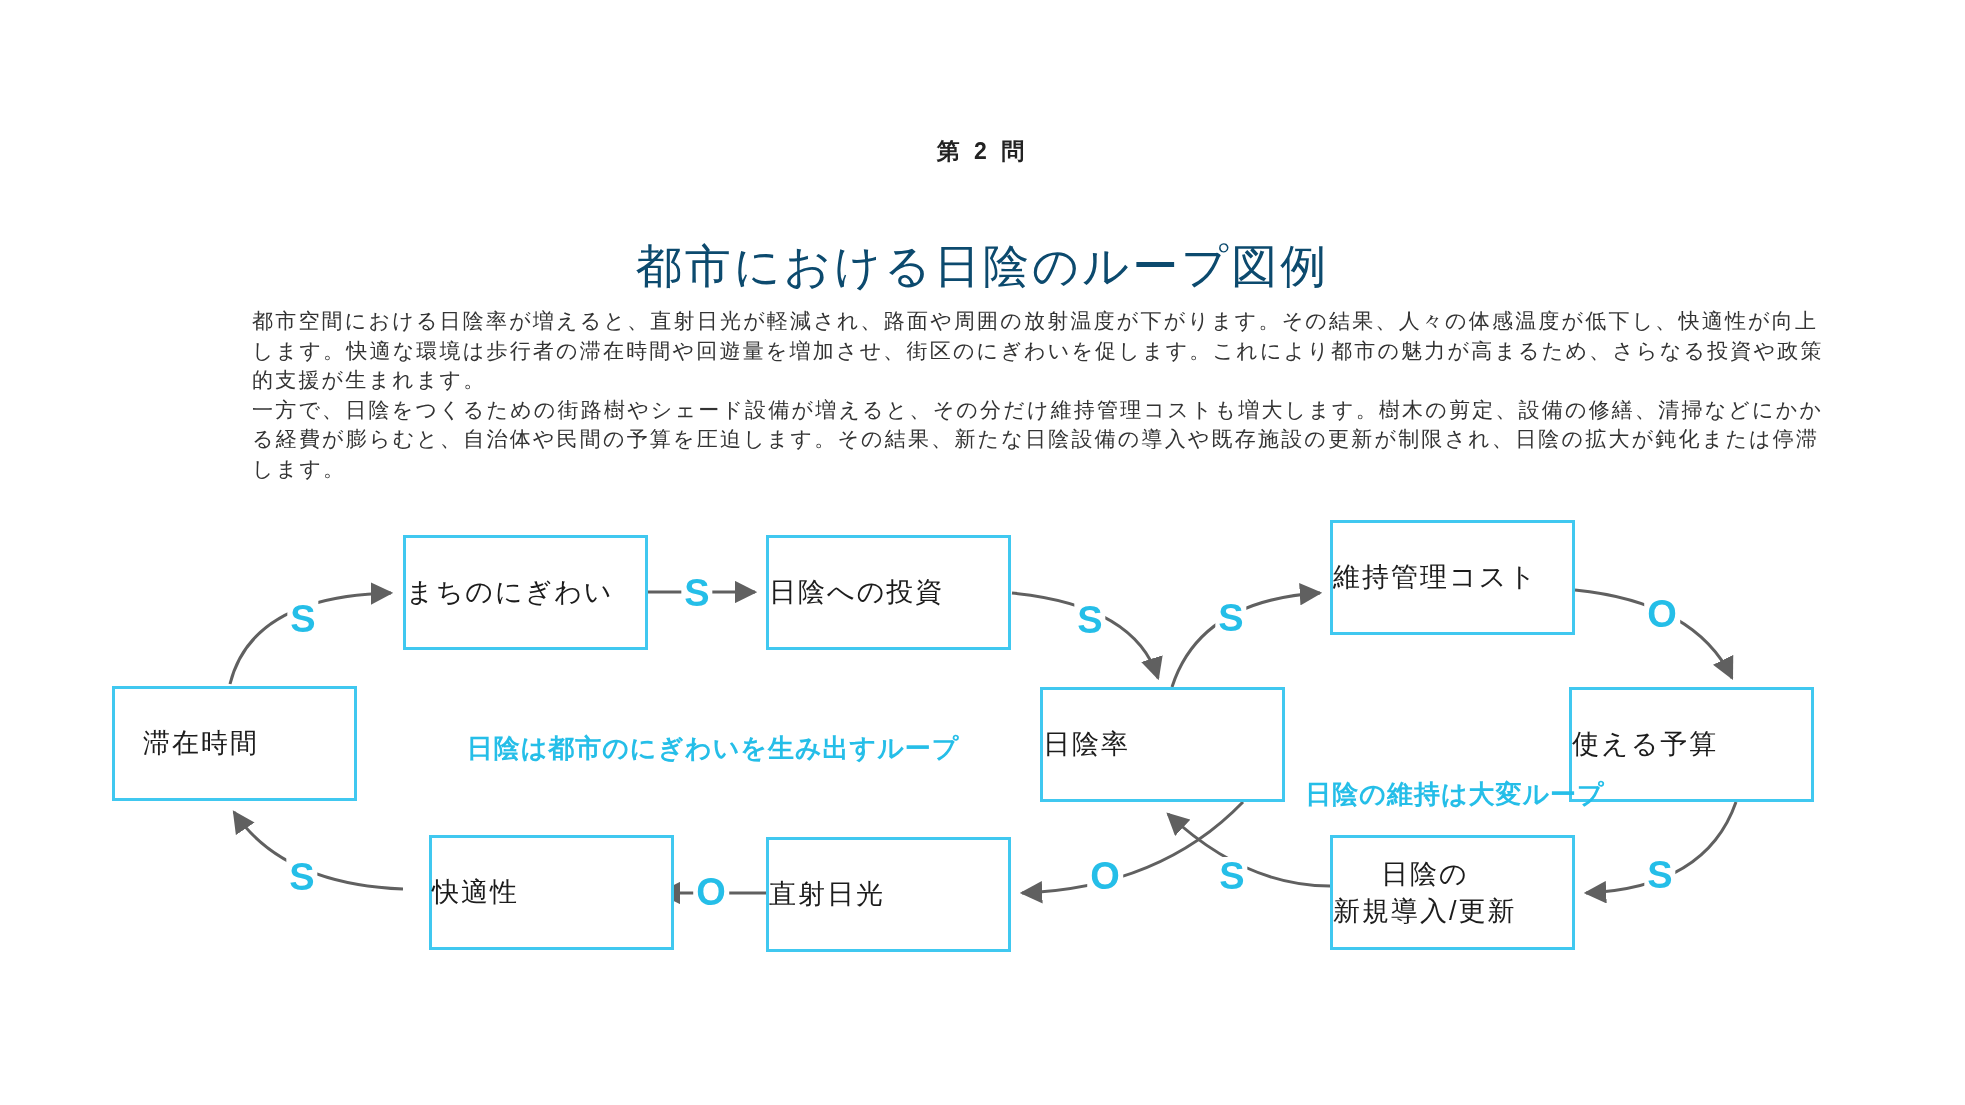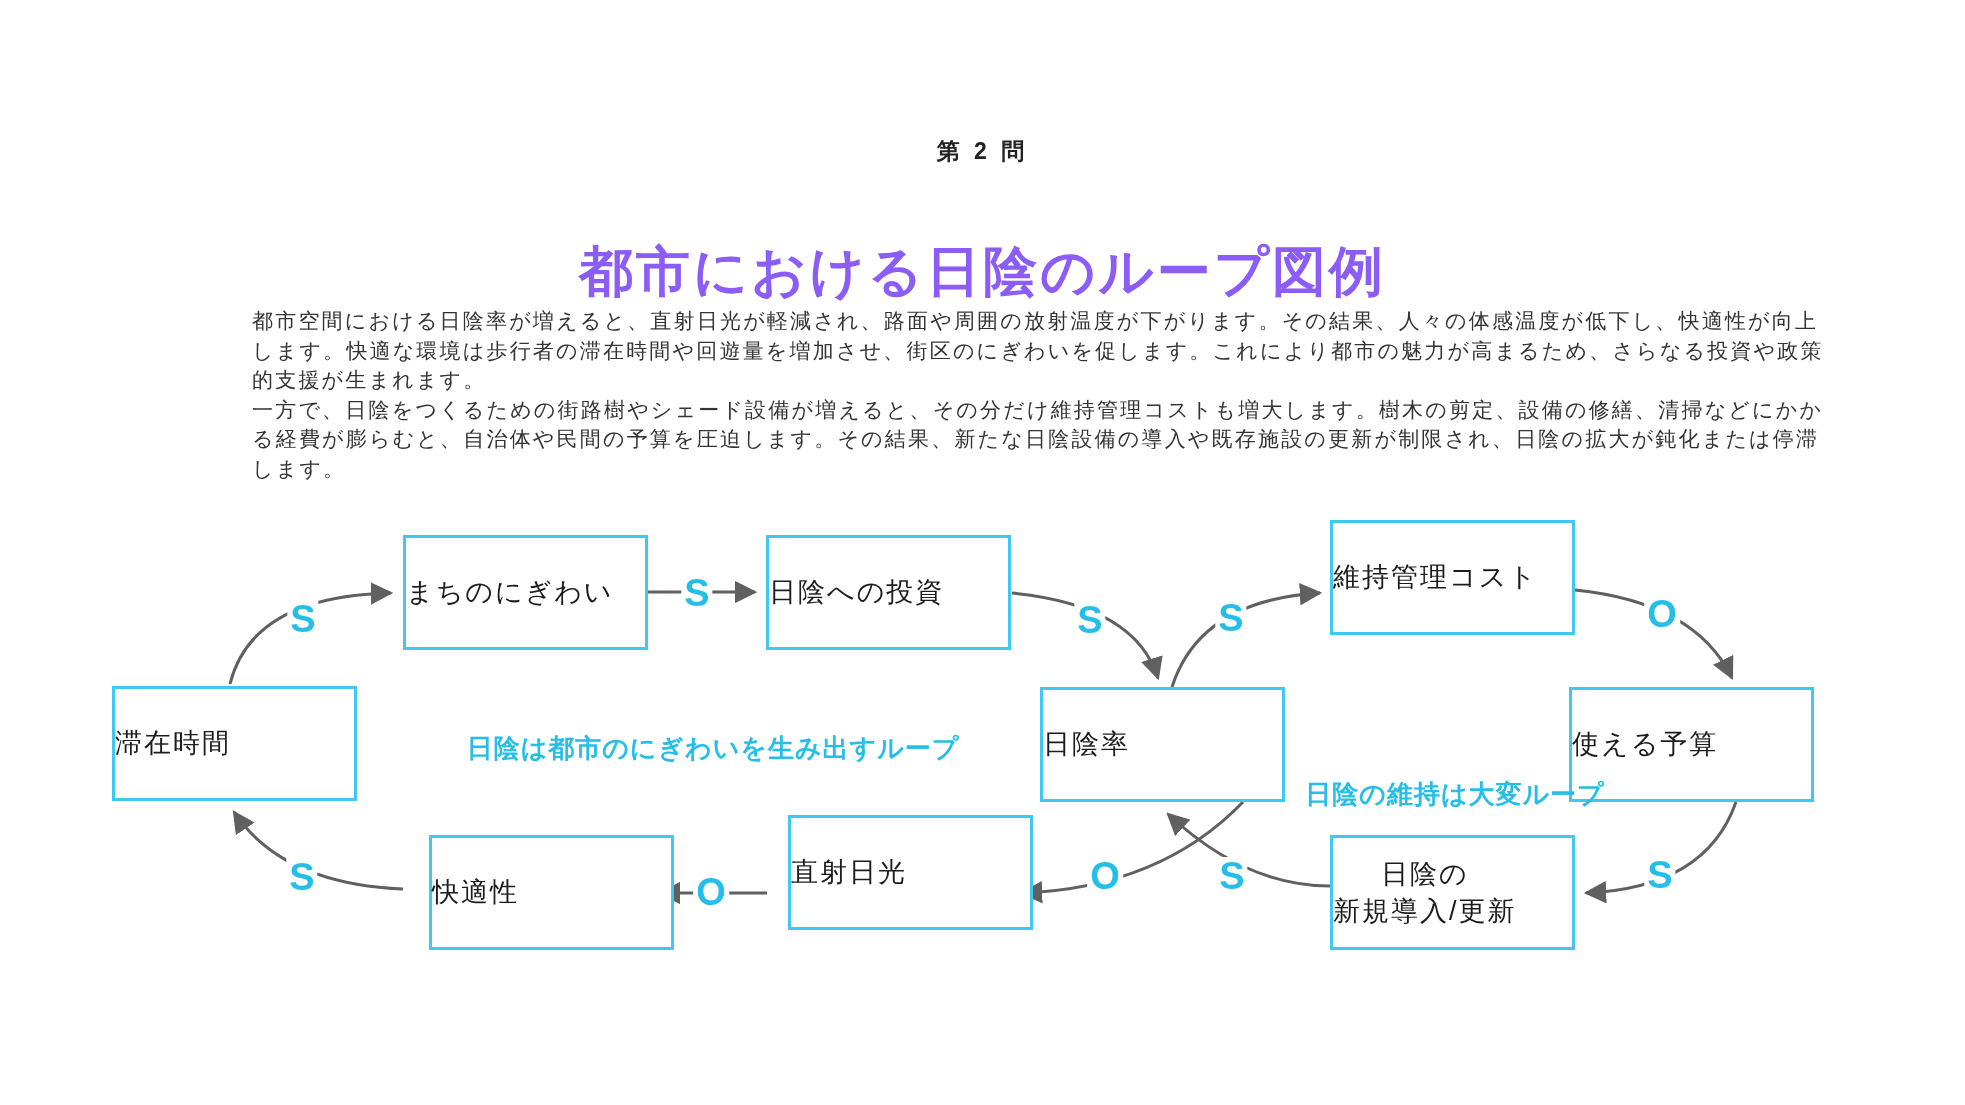--- a/index.html
+++ b/index.html
@@ -1,21 +1,21 @@
 <!DOCTYPE html>
 <html lang="ja"><head>
 <meta charset="utf-8">
 <style>
   html,body{margin:0;padding:0;background:#ffffff;}
   body{font-family:"Liberation Sans","DejaVu Sans",sans-serif;}
   #canvas{position:relative;width:1965px;height:1105px;background:#ffffff;overflow:hidden;}
 
   .center-text{position:absolute;left:0;width:100%;text-align:center;}
   #question-no{top:136px;font-size:23px;font-weight:bold;color:#222;letter-spacing:4px;}
-  #main-title{top:236px;font-size:54px;font-weight:bold;color:#8b5cf6;letter-spacing:3px;}
+  #main-title{top:236px;font-size:46px;font-weight:normal;color:#0c4a6e;letter-spacing:3px;}
 
   #intro{position:absolute;left:252px;top:306px;width:1495px;color:#333;
          font-size:21px;line-height:29.5px;letter-spacing:2.2px;}
   #intro .intro-line{white-space:nowrap;}
 
   #arrow-layer{position:absolute;left:0;top:0;pointer-events:none;}
 
   .node{position:absolute;width:245px;height:115px;background:#ffffff;
         border:3px solid #40c8f0;display:flex;align-items:center;justify-content:flex-start;
         box-sizing:border-box;}
@@ -70,42 +70,42 @@
   <span class="mark" style="left:697px;top:593px;">S</span>
   <span class="mark" style="left:1090px;top:620px;">S</span>
   <span class="mark" style="left:1231px;top:618px;">S</span>
   <span class="mark" style="left:1662px;top:614px;">O</span>
   <span class="mark" style="left:1660px;top:875px;">S</span>
   <span class="mark" style="left:1232px;top:876px;">S</span>
   <span class="mark" style="left:1105px;top:876px;">O</span>
   <span class="mark" style="left:711px;top:892px;">O</span>
   <span class="mark" style="left:302px;top:877px;">S</span>
 
-  <div class="node" style="left:112px;top:686px;">
+  <div class="node" style="left:112px;top:686px;padding-left:28px;">
     <span class="node-label">滞在時間</span>
   </div>
   <div class="node" style="left:403px;top:535px;">
     <span class="node-label">まちのにぎわい</span>
   </div>
   <div class="node" style="left:766px;top:535px;">
     <span class="node-label">日陰への投資</span>
   </div>
   <div class="node" style="left:1040px;top:687px;">
     <span class="node-label">日陰率</span>
   </div>
   <div class="node" style="left:1330px;top:520px;">
     <span class="node-label">維持管理コスト</span>
   </div>
   <div class="node" style="left:1569px;top:687px;font-family:Liberation Serif, serif;">
     <span class="node-label">使える予算</span>
   </div>
   <div class="node" style="left:403px;top:835px;margin-left:26px;">
     <span class="node-label">快適性</span>
   </div>
-  <div class="node" style="left:766px;top:815px;margin-left:22px;">
+  <div class="node" style="left:766px;top:837px;">
     <span class="node-label">直射日光</span>
   </div>
   <div class="node" style="left:1330px;top:835px;">
     <span class="node-label">日陰の
 新規導入/更新</span>
   </div>
 
   <div class="loop-label" style="left:713px;top:748px;">日陰は都市のにぎわいを生み出すループ</div>
   <div class="loop-label" style="left:1455px;top:750px;margin-top:44px;">日陰の維持は大変ループ</div>
 

